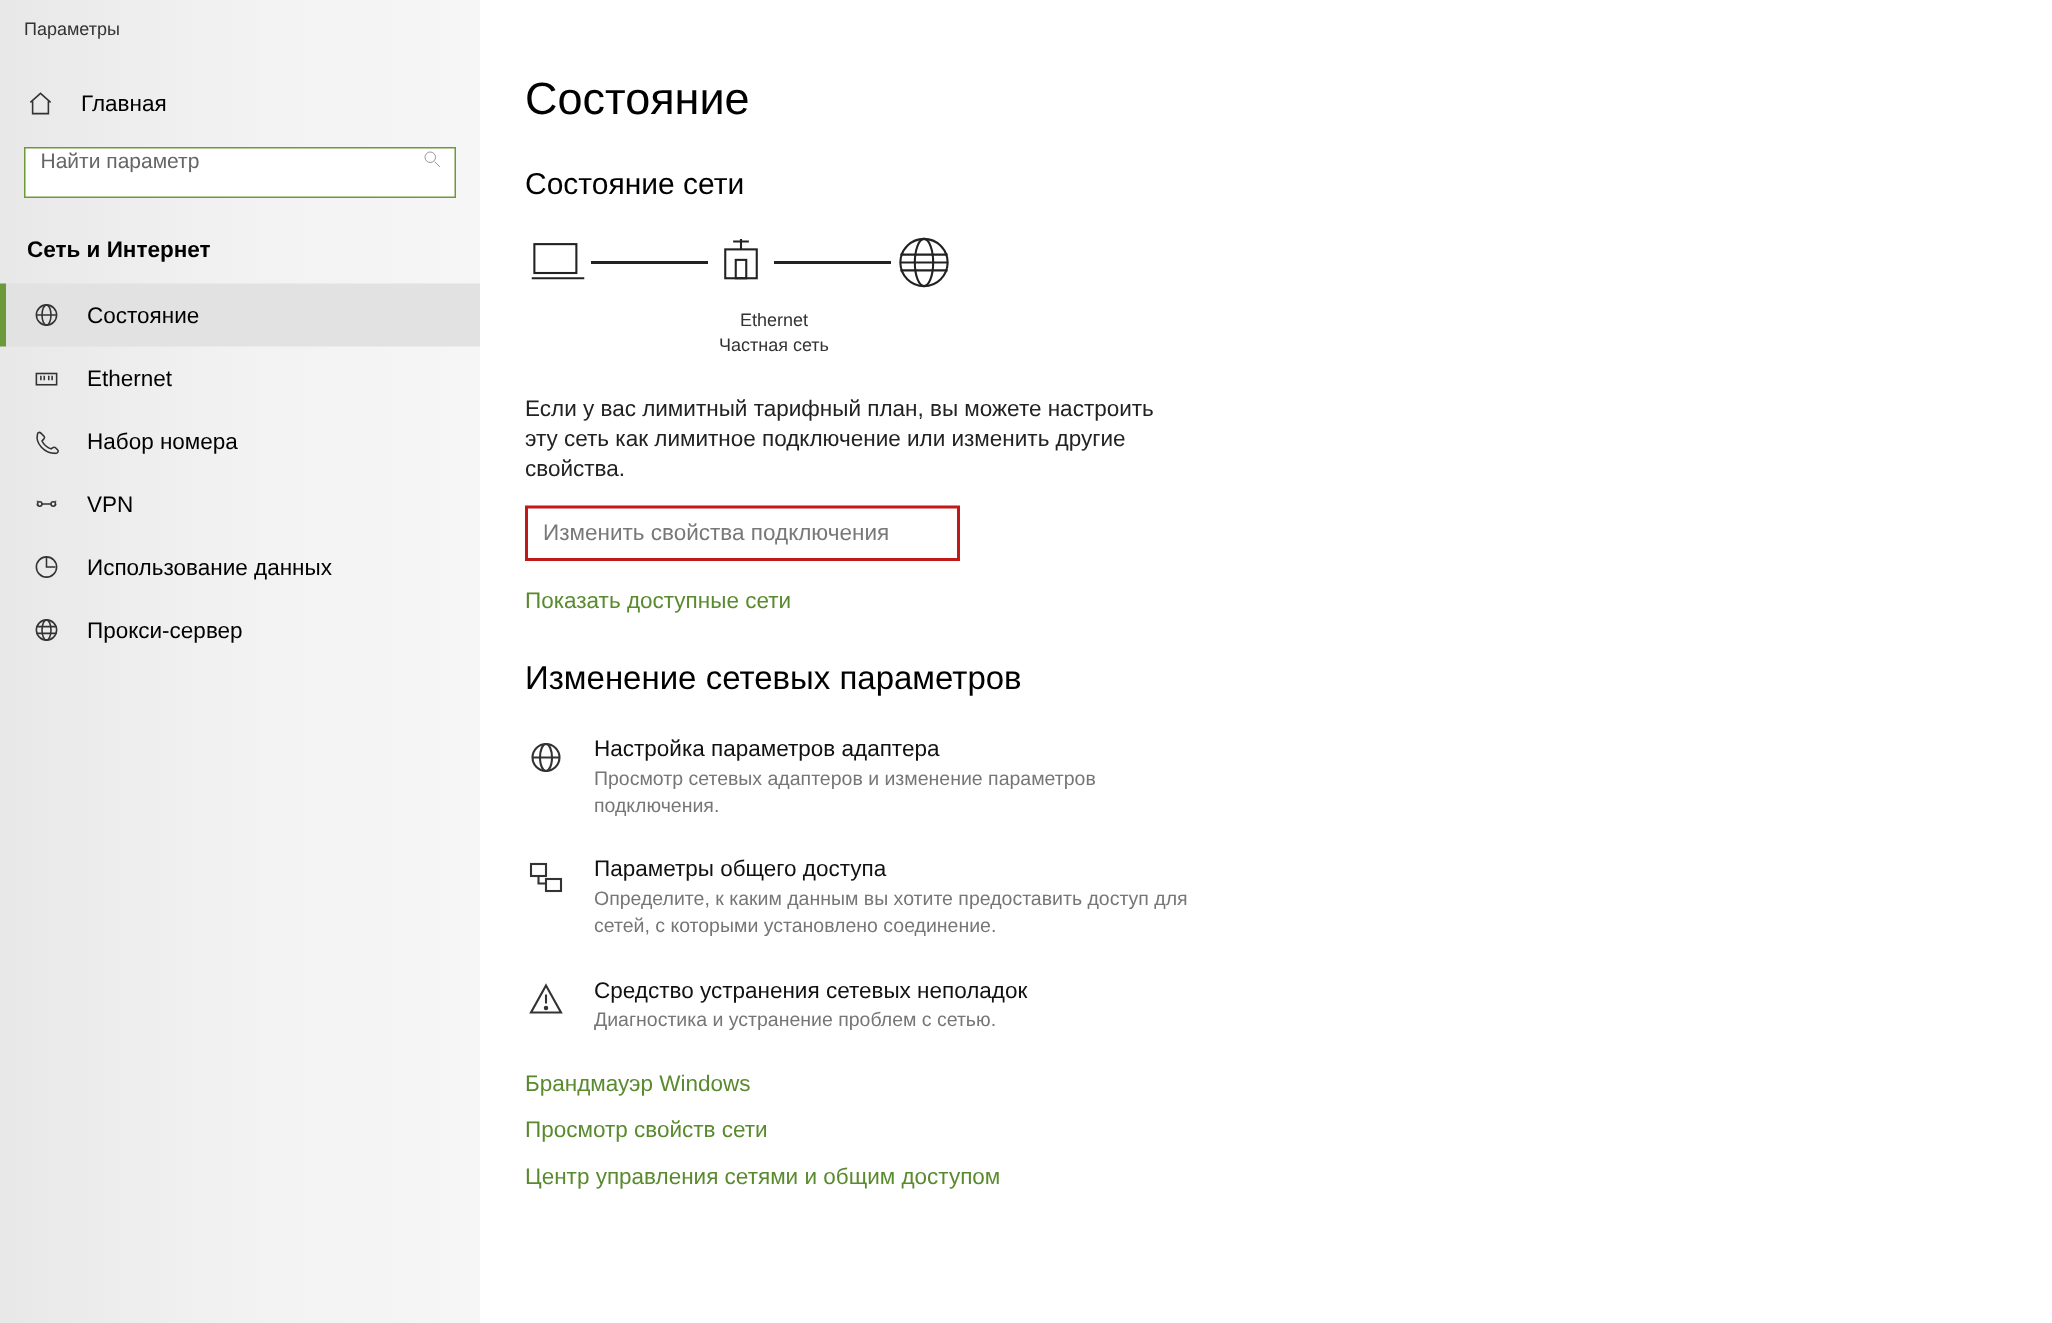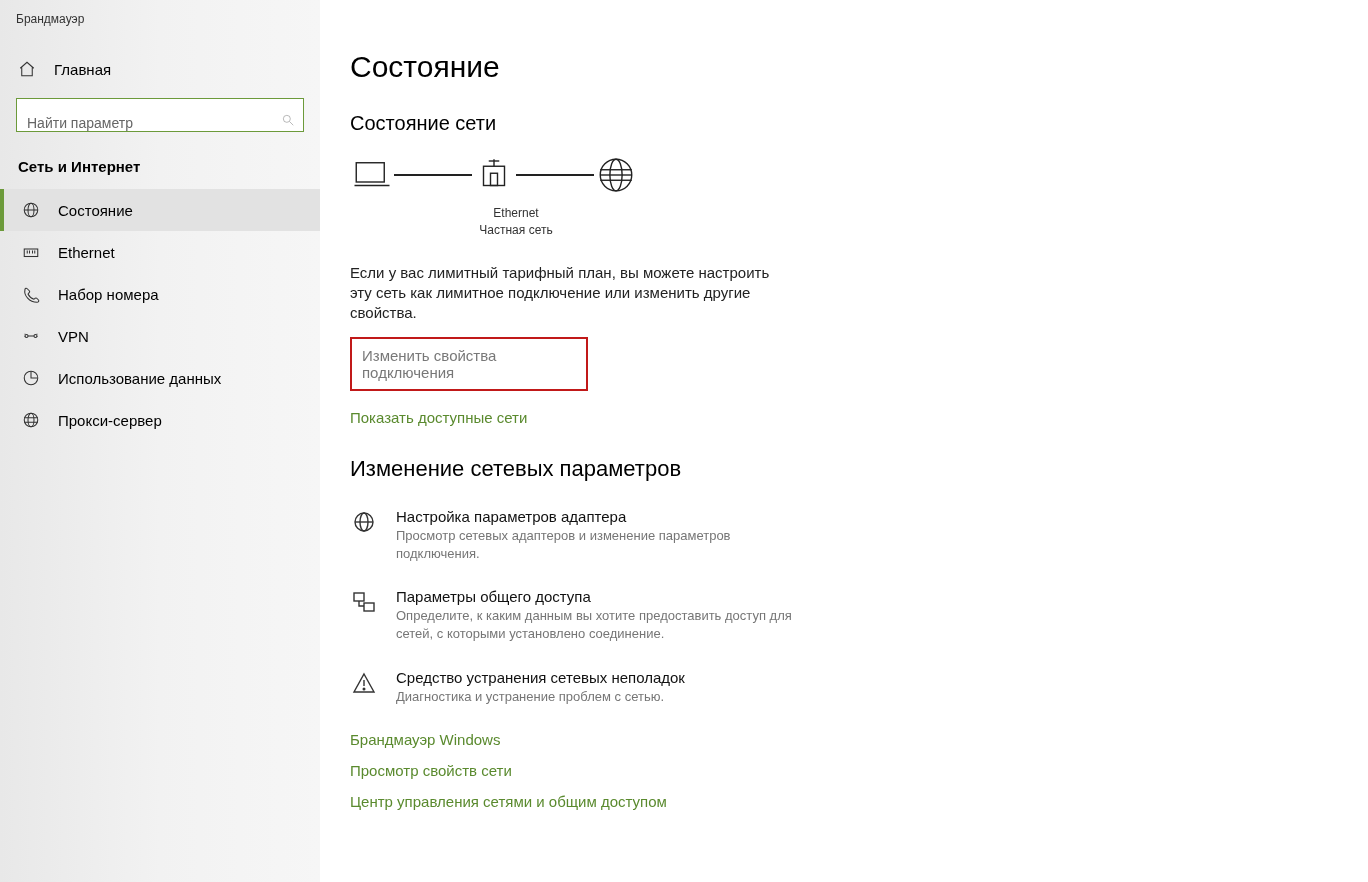--- a/index.html
+++ b/index.html
@@ -15,21 +15,21 @@
   background: linear-gradient(to right, #e8e8e8 0%, #f2f2f2 50%, #f6f6f6 100%);
   padding-top: 12px;
 }
 .window-title { font-size: 12px; color: #333; padding: 0 16px 24px 16px; }
 .nav-home {
   display: flex; align-items: flex-end; gap: 18px;
   padding: 10px 18px; font-size: 15px; cursor: pointer;
 }
 .search-wrap { padding: 10px 16px 22px 16px; }
 .search-box {
-  display: flex; align-items: flex-end;
+  display: flex; align-items: flex-start;
   border: 1px solid #6c9a3a;
   background: #fff;
   height: 34px; padding: 0 8px 0 10px;
 }
 .search-box input {
   border: none; outline: none; flex: 1;
   font-size: 14px; color: #333; background: transparent;
 }
 .search-box input::placeholder { color: #666; }
 .search-icon-svg { width: 14px; height: 14px; stroke: #888; fill: none; }
@@ -55,41 +55,41 @@
 .diag-icon svg { width: 42px; height: 42px; fill: none; stroke: #222; stroke-width: 1.6; }
 .diag-line { width: 78px; height: 2px; background: #222; }
 .diag-labels { margin-left: 116px; text-align: center; width: 100px; font-size: 12px; color: #333; margin-bottom: 24px; }
 .diag-labels div { line-height: 1.4; }
 
 h3.status { font-size: 19px; font-weight: 400; margin-bottom: 6px; }
 .status-desc { font-size: 15px; color: #222; max-width: 430px; line-height: 1.35; margin-bottom: 14px; }
 
 .highlight-box {
   border: 2px solid #c11919;
-  padding: 8px 10px; width: 238px;
+  padding: 8px 10px; width: 290px;
   color: #787878; font-size: 15px;
   margin-bottom: 18px; cursor: pointer;
 }
 .link { color: #5a8a2e; font-size: 15px; cursor: pointer; margin-bottom: 30px; display: block; }
 .link.tight { margin-bottom: 14px; }
 
 h2.section { font-size: 22px; font-weight: 400; margin: 30px 0 26px 0; }
 
 .option-row { display: flex; gap: 18px; margin-bottom: 26px; cursor: pointer; max-width: 460px; }
 .option-icon { width: 28px; display: flex; justify-content: center; padding-top: 2px; }
 .option-icon svg { width: 24px; height: 24px; fill: none; stroke: #333; stroke-width: 1.4; }
 .option-body { flex: 1; }
 .option-title { font-size: 15px; color: #111; margin-bottom: 2px; }
 .option-desc { font-size: 13px; color: #767676; line-height: 1.35; }
 </style>
 </head>
 <body>
 
 <div class="sidebar">
-  <div class="window-title">Брандмауэр</div>
+  <div class="window-title">Параметры</div>
 
   <div class="nav-home">
     <span class="nav-icon">
       <svg viewBox="0 0 24 24">
           <path d="M3 11 L12 3 L21 11 M5 10 V21 H19 V10"></path>
         </svg>
     </span>
     <span>Главная</span>
   </div>
 

